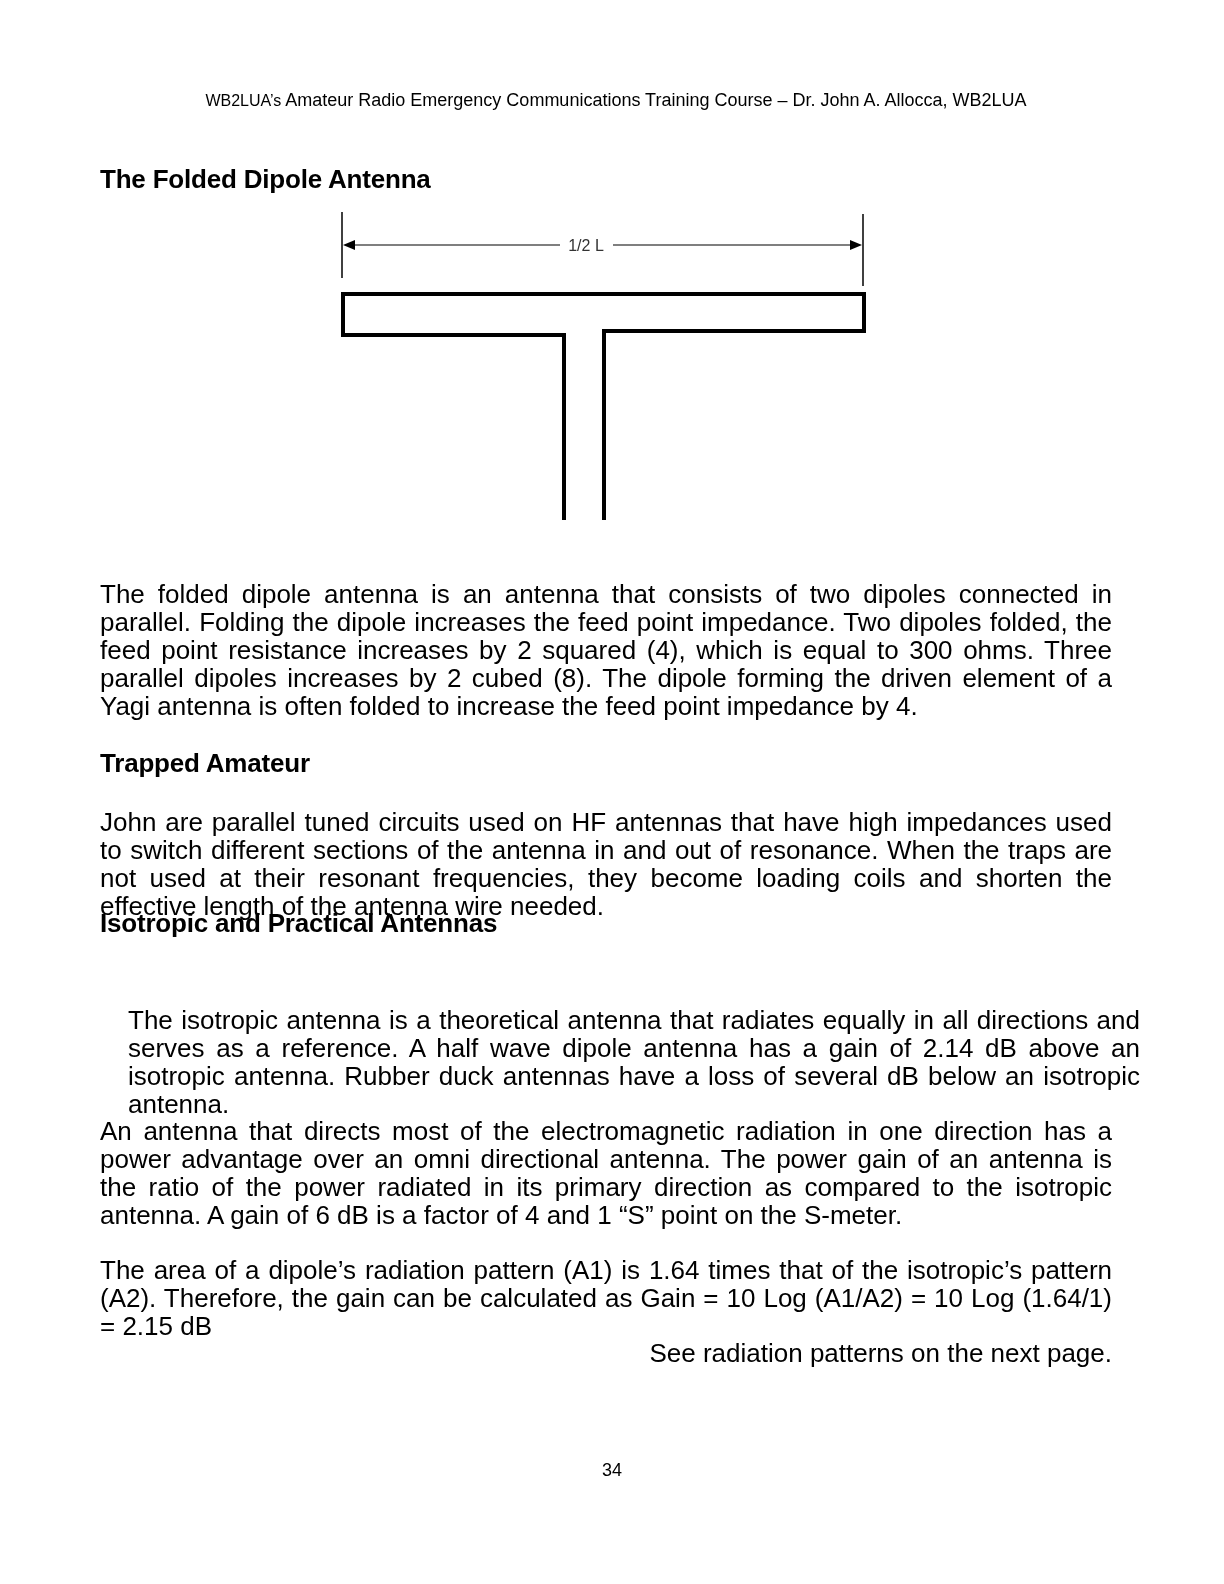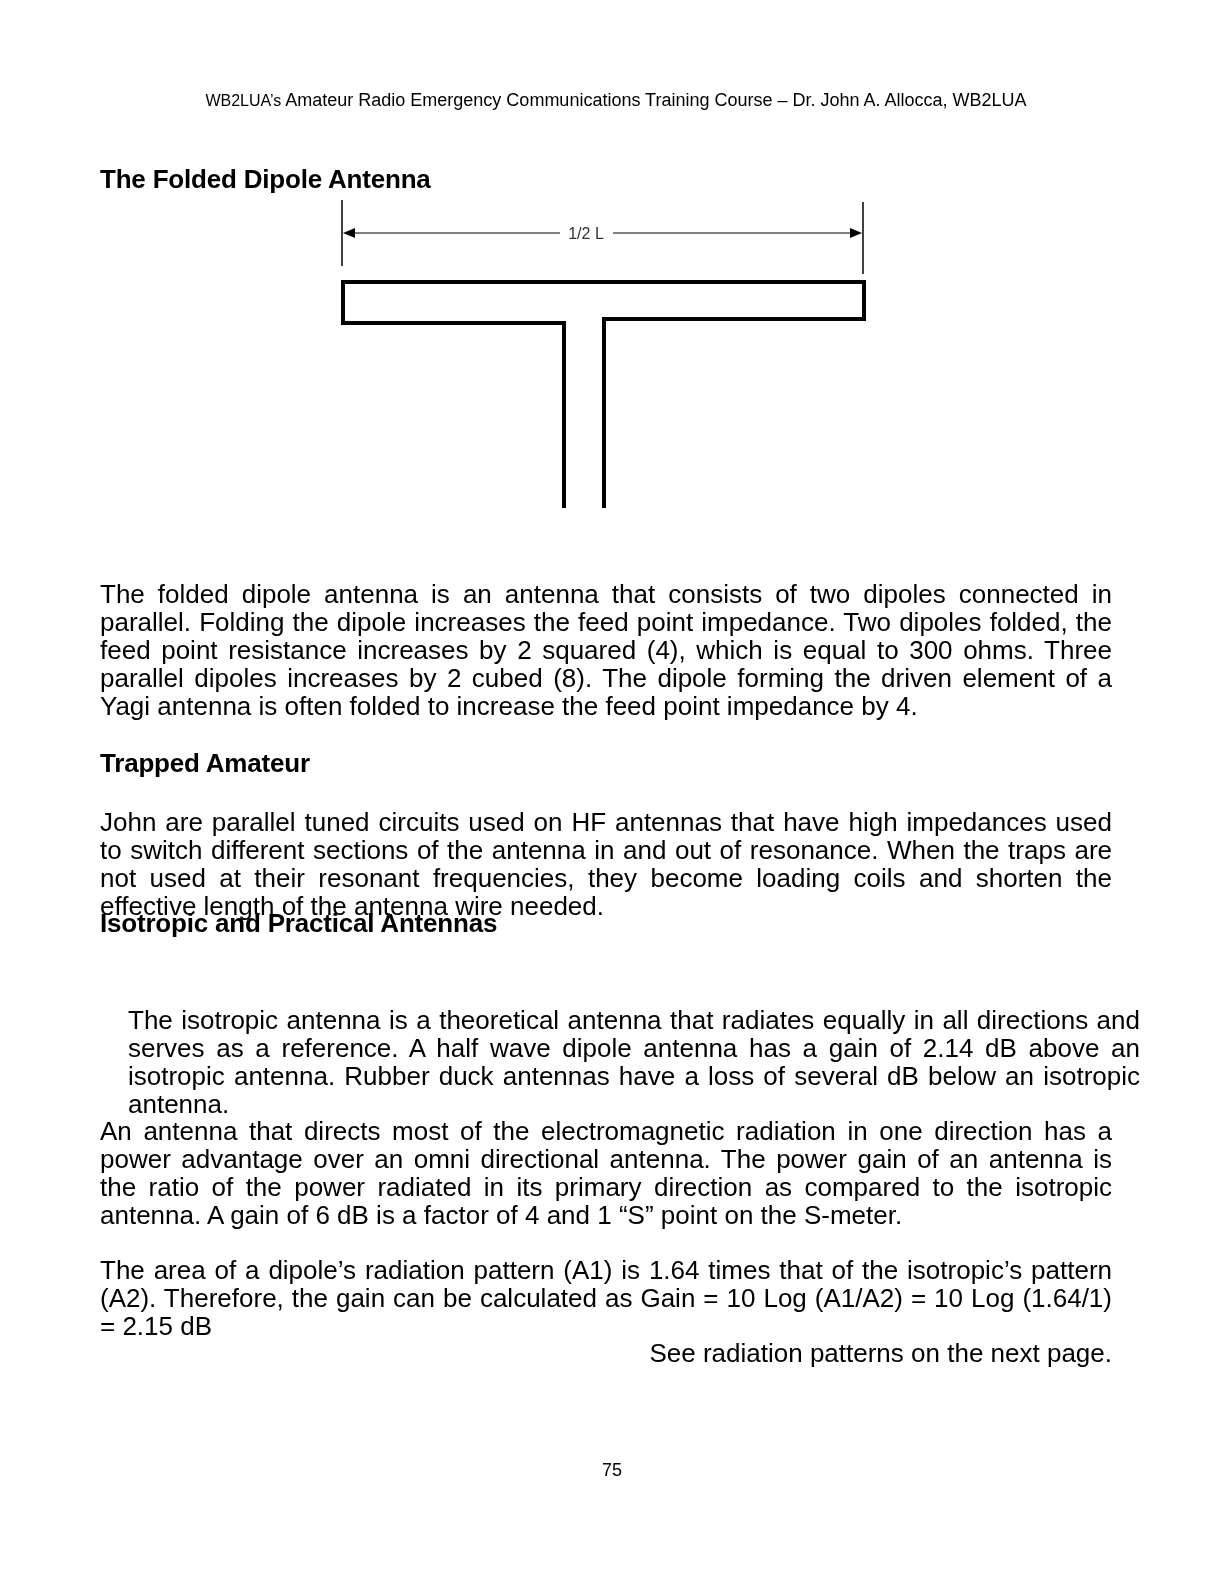--- a/index.html
+++ b/index.html
@@ -2,21 +2,21 @@
 <html><head>
   <meta charset="utf-8">
   <style>
     html, body { margin: 0; padding: 0; background: #ffffff; }
     body { width: 1224px; height: 1584px; position: relative; overflow: hidden; color: #000; font-family: "Liberation Sans", sans-serif; }
     .header { position: absolute; top: 90px; left: 0; width: 1224px; text-align: center; font-size: 18px; }
     .header .brand { font-size: 16px; margin-left: 8px; }
     h2 { position: absolute; left: 100px; margin: 0; font-size: 26px; font-weight: bold; letter-spacing: -0.2px; }
     .para { position: absolute; left: 100px; width: 1012px; margin: 0; font-size: 26px; line-height: 28px; text-align: justify; }
     .para.last-left { text-align: right; }
-    .diagram { position: absolute; left: 330px; top: 192px; width: 550px; height: 330px; }
+    .diagram { position: absolute; left: 330px; top: 204px; width: 550px; height: 330px; }
     .page-number { position: absolute; top: 1460px; left: 0; width: 1224px; text-align: center; font-size: 18px; }
   </style>
 </head>
 <body>
 
 <div class="header">
   <span class="brand">WB2LUA’s</span><span> Amateur Radio Emergency Communications Training Course – Dr. John A. Allocca, WB2LUA</span>
 </div>
 
 <h2 style="top:164px;">The Folded Dipole Antenna</h2>
@@ -46,13 +46,13 @@
 <h2 style="top:908px;">Isotropic and Practical Antennas</h2>
 
 <p class="para" style="top:1006px;margin-left:28px;">The isotropic antenna is a theoretical antenna that radiates equally in all directions and serves as a reference. A half wave dipole antenna has a gain of 2.14 dB above an isotropic antenna. Rubber duck antennas have a loss of several dB below an isotropic antenna.</p>
 
 <p class="para" style="top:1117px;">An antenna that directs most of the electromagnetic radiation in one direction has a power advantage over an omni directional antenna. The power gain of an antenna is the ratio of the power radiated in its primary direction as compared to the isotropic antenna. A gain of 6 dB is a factor of 4 and 1 “S” point on the S-meter.</p>
 
 <p class="para" style="top:1256px;">The area of a dipole’s radiation pattern (A1) is 1.64 times that of the isotropic’s pattern (A2). Therefore, the gain can be calculated as Gain = 10 Log (A1/A2) = 10 Log (1.64/1) = 2.15 dB</p>
 
 <p class="para last-left" style="top:1339px;">See radiation patterns on the next page.</p>
 
-<div class="page-number">75</div>
+<div class="page-number">34</div>
 
 </body></html>

